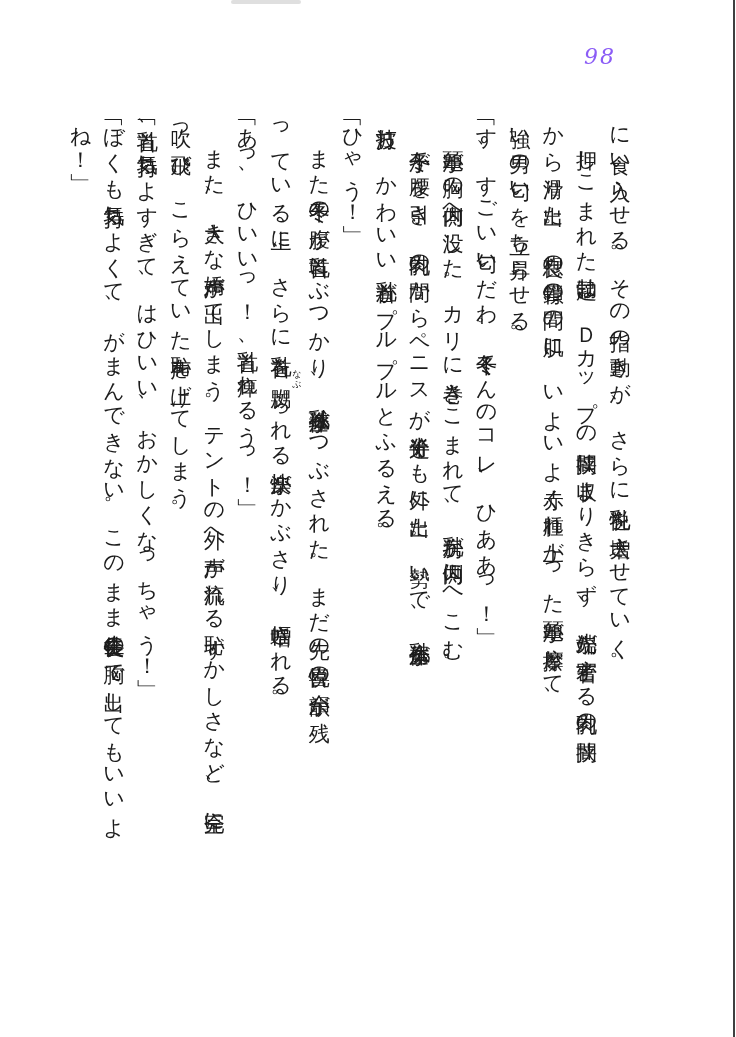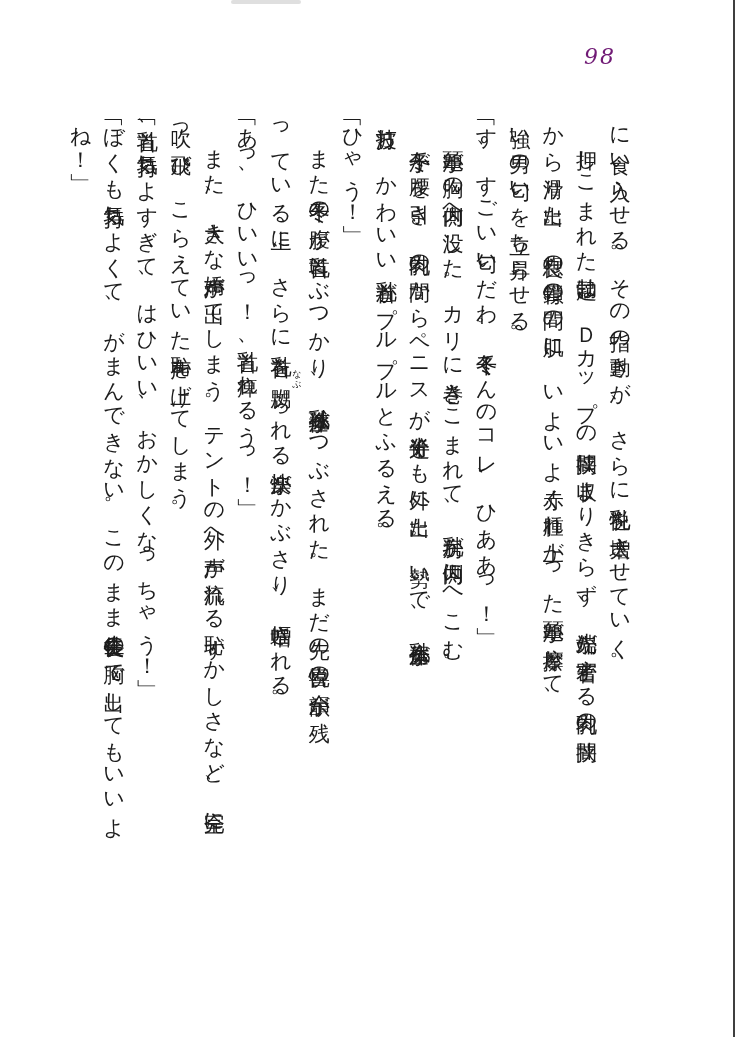--- a/index.html
+++ b/index.html
@@ -31,21 +31,21 @@
     background: #c4c4c4;
     opacity: 0.55;
     border-radius: 2px;
   }
   .page-number {
     position: absolute;
     top: 44px; left: 584px;
     font-size: 22px;
     font-style: italic;
     letter-spacing: 2px;
-    color: #701a75;
+    color: #8b5cf6;
   }
   .text-block {
     position: absolute;
     top: 112px; right: 100px;
     height: 856px;
     writing-mode: vertical-rl;
     text-orientation: mixed;
     font-size: 21px;
     line-height: 33.4px;
     letter-spacing: 1.4px;

